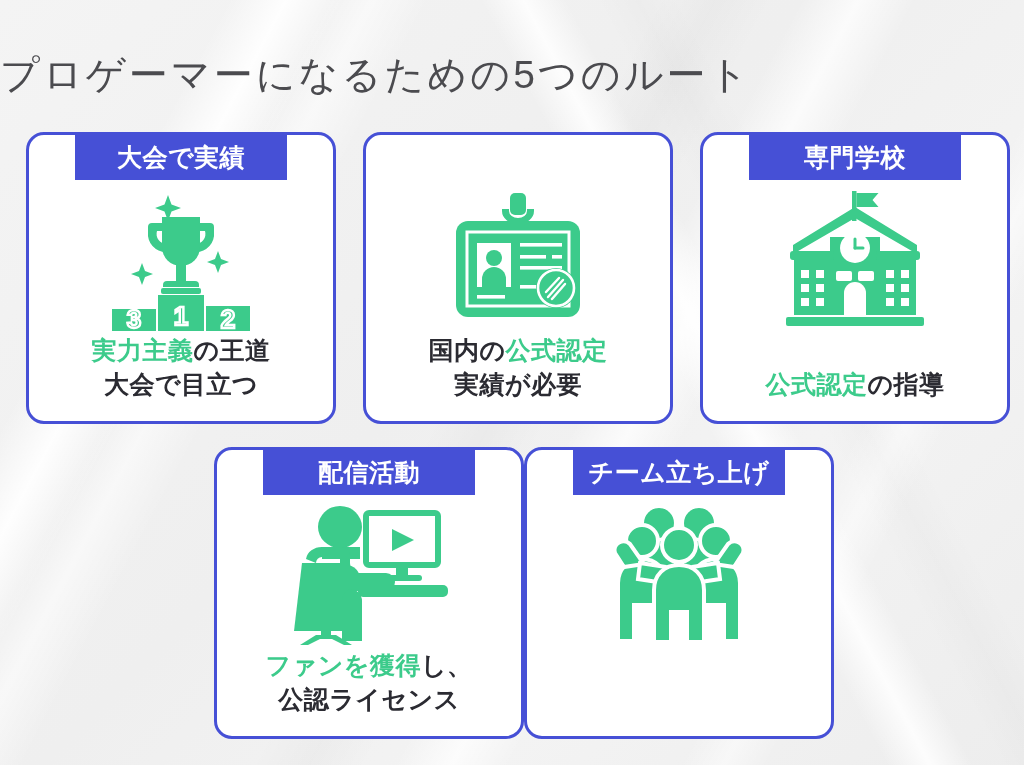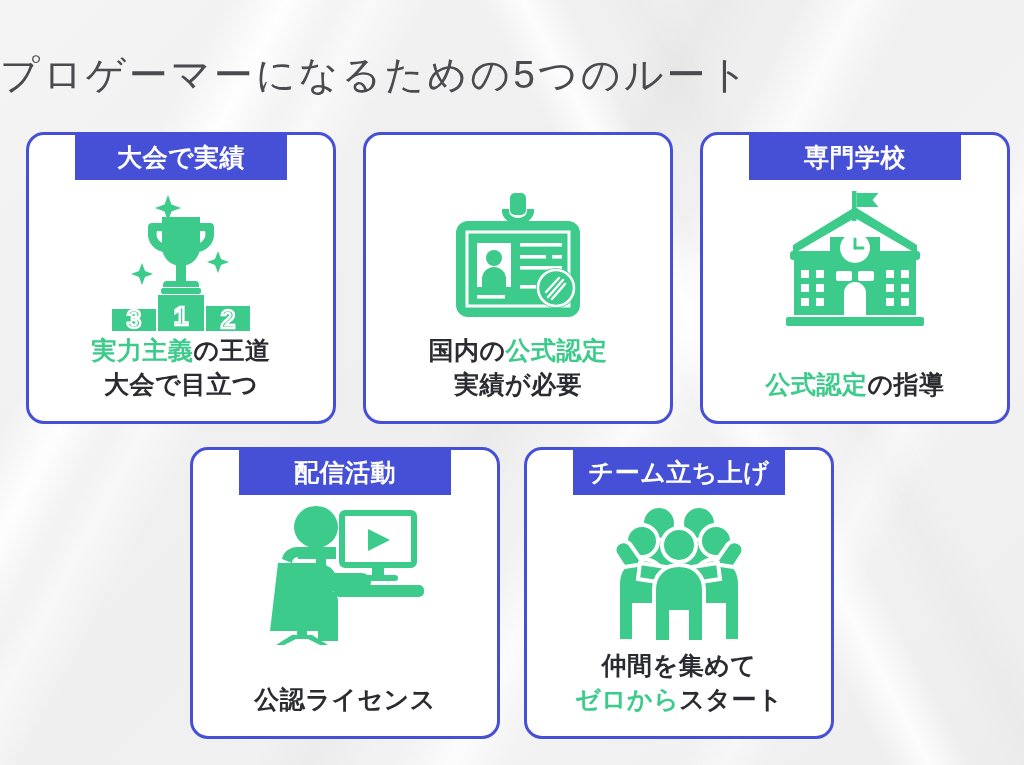--- a/index.html
+++ b/index.html
@@ -61,21 +61,21 @@
   #row-top {
     top: 132px;
     left: 26px;
     width: 984px;
     justify-content: space-between;
   }
   #row-bottom {
     top: 447px;
     left: 190px;
     width: 644px;
-    justify-content: space-between;
+    justify-content: flex-end;
   }
 
   .card {
     position: relative;
     width: 310px;
     height: 292px;
     background: #ffffff;
     border: 3px solid #4650d6;
     border-radius: 18px;
     box-sizing: border-box;
@@ -328,20 +328,23 @@
 
           <path d="M58 62 a14 14 0 0 1 14 14 v6 h-14 z"></path>
           <path d="M62 70 h36 a9 9 0 0 1 0 18 h-36 z"></path>
 
           <path d="M62 86 a12 12 0 0 1 12 12 v40 h-20 v-40 a12 12 0 0 1 8 -12 z"></path>
         </g>
       </svg>
     </div>
     <div class="card-text">
       <span class="line">
+        <span class="hl">ファンを獲得</span><span>し、</span>
+      </span>
+      <span class="line">
         <span>公認ライセンス</span>
       </span>
     </div>
   </div>
 
   <div class="card">
     <div class="card-header">
       <span class="card-header-label">チーム立ち上げ</span>
     </div>
     <div class="card-icon">
@@ -366,23 +369,15 @@
           <path d="M112 54 c14 0 24 10 24 24 v58 h-16 v-36 h-16 v36 h-16 v-58 c0 -14 10 -24 24 -24 z"></path>
 
           <path d="M130 62 l9 -14 a9 9 0 0 0 -15 -9 l-14 20 z"></path>
           <path d="M114 58 l-26 4 a8 8 0 0 0 2 16 l26 -4 z"></path>
 
           <circle cx="75" cy="40" r="17"></circle>
           <path d="M75 60 c-15 0 -25 10 -25 25 v52 h17 v-30 h16 v30 h17 v-52 c0 -15 -10 -25 -25 -25 z"></path>
         </g>
       </svg>
     </div>
-    <div class="card-text">
-      <span class="line">
-        <span>仲間を集めて</span>
-      </span>
-      <span class="line">
-        <span class="hl">ゼロから</span><span>スタート</span>
-      </span>
-    </div>
   </div>
 
 </div>
 
 </body></html>

